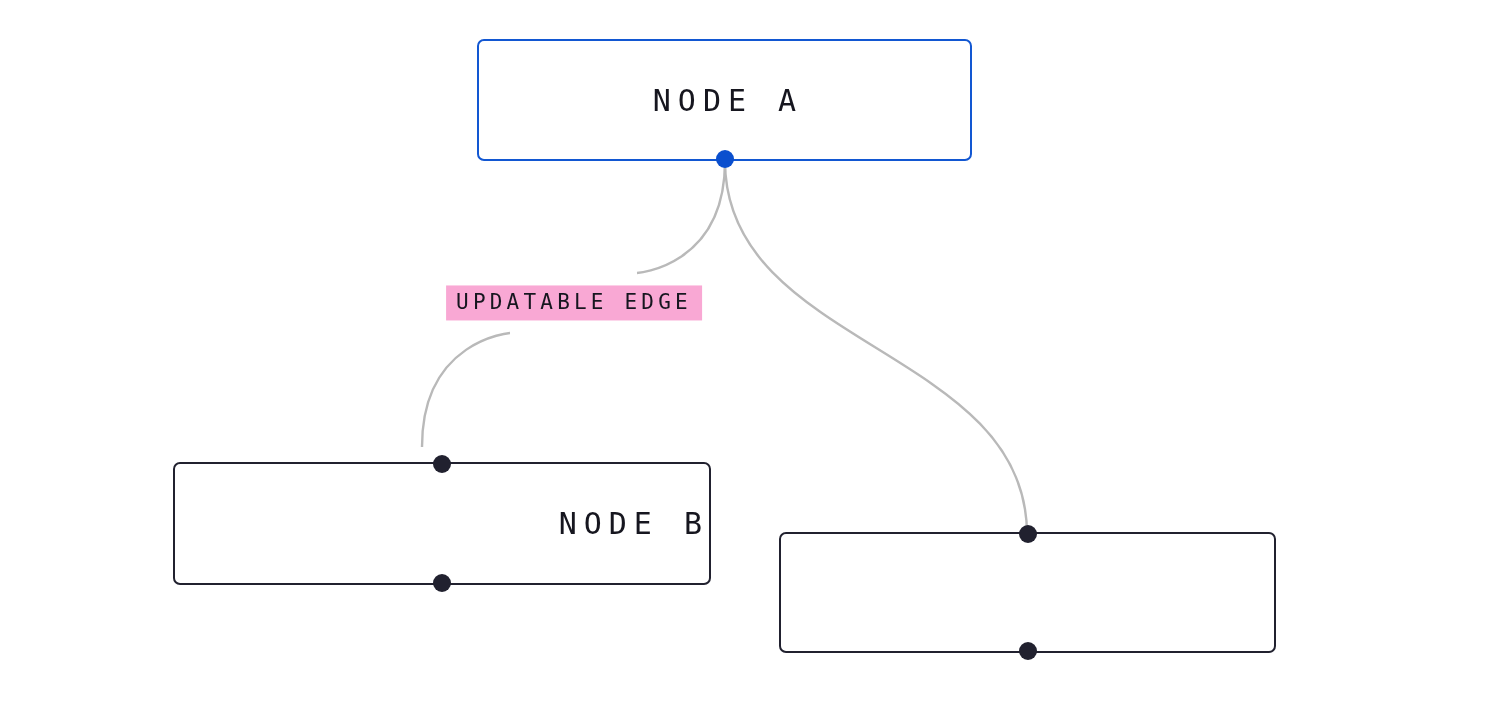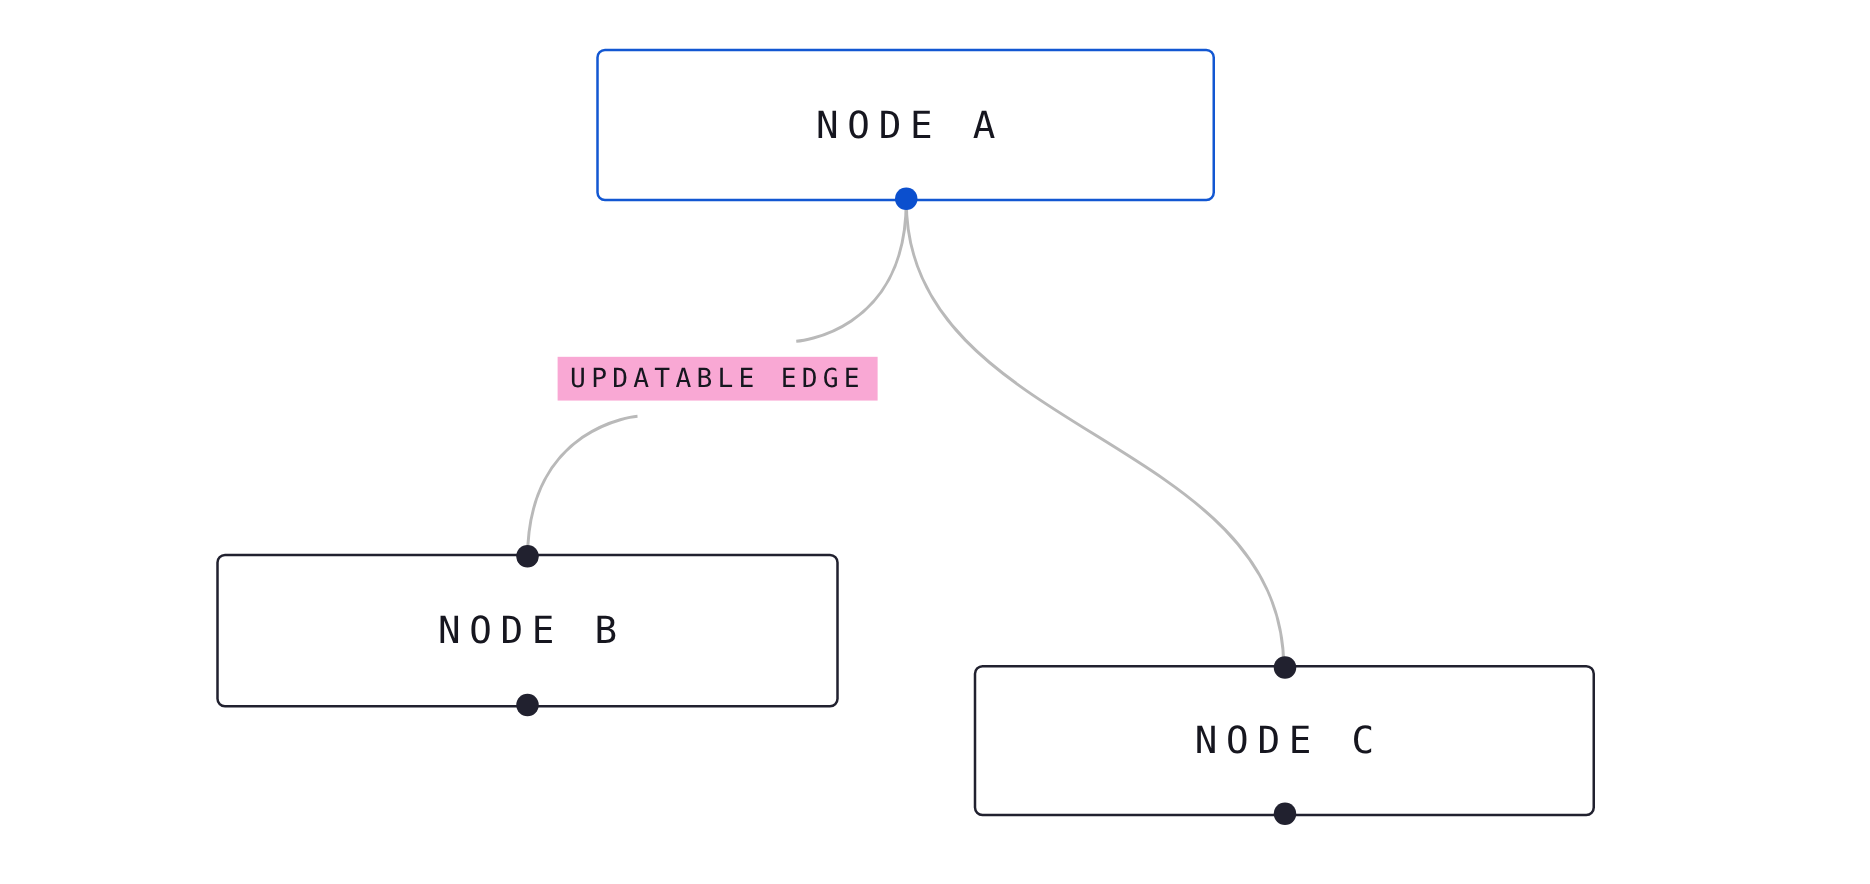--- a/index.html
+++ b/index.html
@@ -100,25 +100,24 @@
     <path class="edge-path" d="M 725,161 C 725,267 637,273 637,273 M 510,333 C 510,333 422,340 422,447"></path>
   </svg>
 
   <div class="edge-label" style="left:574px; top:303px;">UPDATABLE EDGE</div>
 
   <div class="node selected" style="left:477px; top:39px; width:495px; height:122px;">
     <span class="node-label">NODE A</span>
     <span class="handle bottom blue"></span>
   </div>
 
-  <div class="node plain" style="left:173px; top:443px; width:498px; height:123px;">
+  <div class="node plain" style="left:173px; top:462px; width:538px; height:123px;justify-content:flex-end;">
     <span class="node-label">NODE B</span>
     <span class="handle top dark"></span>
     <span class="handle bottom dark"></span>
   </div>
 
   <div class="node plain" style="left:779px; top:532px; width:497px; height:121px;">
-    <span class="node-label">NODE C</span>
     <span class="handle top dark"></span>
     <span class="handle bottom dark"></span>
   </div>
 
 </div>
 
 </body></html>

